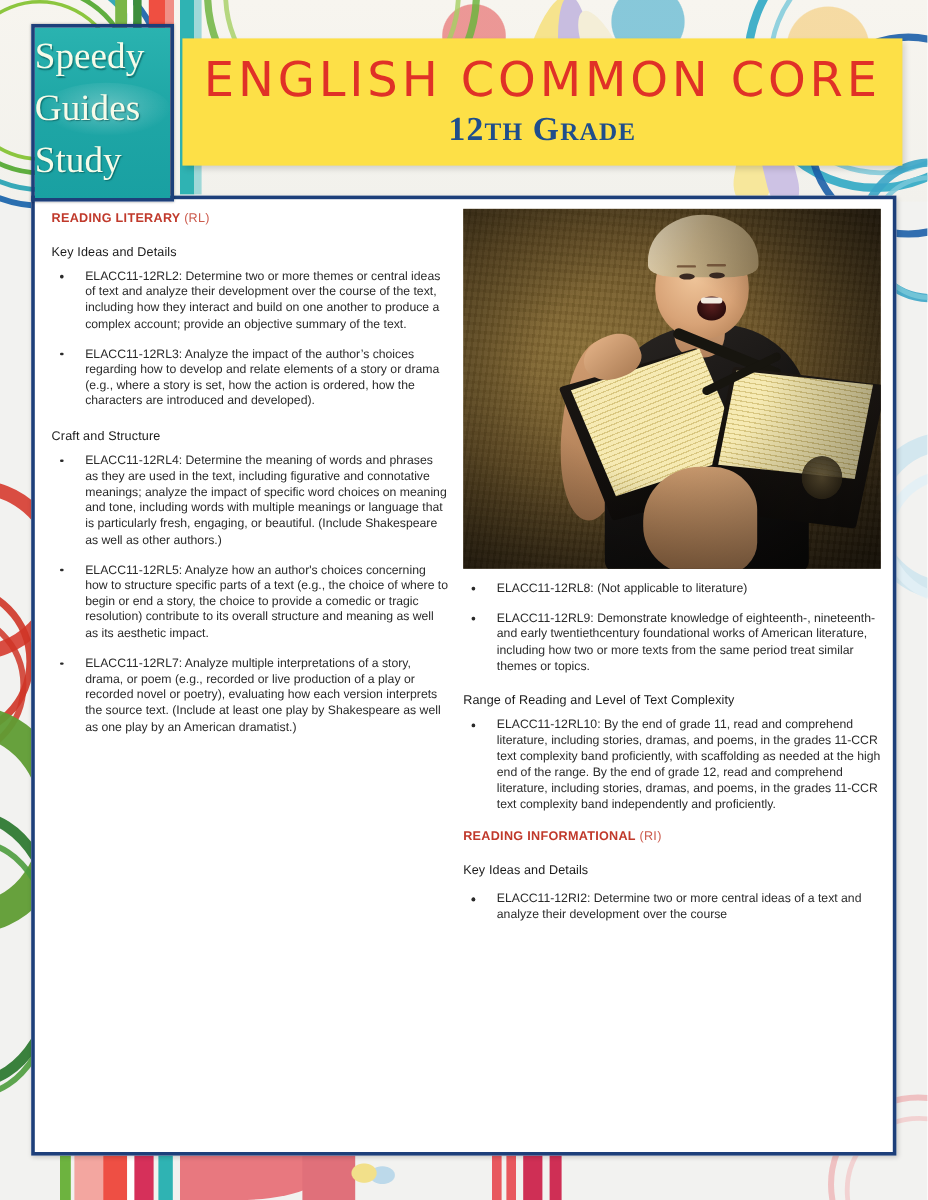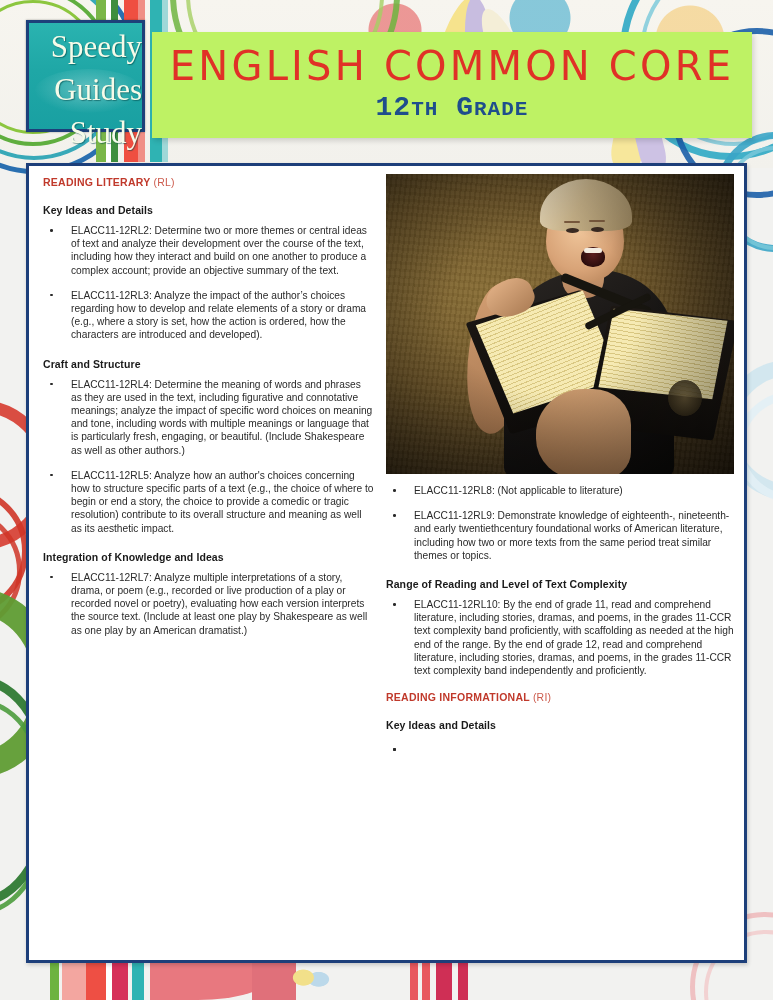--- a/index.html
+++ b/index.html
@@ -32,58 +32,58 @@
     position:absolute; border-radius:50%; border-style:solid; background:transparent;
   }
   .petal {
     position:absolute; border-radius:60% 60% 45% 45% / 70% 70% 30% 30%;
     transform-origin:50% 100%;
   }
   .stripe { position:absolute; }
 
   
   #logo-badge {
-    position:absolute; left:26px; top:20px; width:119px; height:112px;
+    position:absolute; left:26px; top:20px; width:119px; height:148px;
     background: linear-gradient(180deg,#2ab3b0 0%, #1fa7a6 45%, #19a0a2 100%);
     border:3px solid #1d3f7a;
-    text-align:right;
+    text-align:left;
     z-index:6;
     box-shadow:0 0 2px rgba(0,0,0,.35);
   }
   #logo-badge .ell {
     position:absolute; left:6px; top:46px; width:107px; height:44px;
     background: radial-gradient(ellipse at 50% 45%, rgba(255,255,255,.30) 0%, rgba(255,255,255,0) 72%);
     border-radius:50%;
   }
   #logo-badge span {
     display:block; position:relative;
     font-family:"Liberation Serif", serif;
     color:#f6fbe9;
     font-size:31px; line-height:43px;
     text-shadow: 1px 1px 1px rgba(0,70,70,.55);
   }
   #logo-badge .l1 { margin-top:2px; }
 
   
   #title-banner {
     position:absolute; left:152px; top:32px; width:600px; height:106px;
-    background:#bef264;
+    background:#fde047;
     z-index:5;
     box-shadow:2px 3px 5px rgba(0,0,0,.14);
     display:flex; flex-direction:column; justify-content:center; align-items:center;
   }
   #title-main {
     color:#e03127;
     font-size:40px; letter-spacing:3.2px; font-weight:400;
     font-family:"DejaVu Sans", sans-serif;
     line-height:46px; white-space:nowrap;
   }
   #title-sub {
     color:#1f4e8c; font-weight:bold;
-    font-family:Liberation Mono, monospace;
+    font-family:Liberation Serif, serif;
     font-size:28px; line-height:34px; letter-spacing:1px;
     margin-top:2px; white-space:nowrap;
   }
   #title-sub .sc { font-size:21px; }
 
   
   #content-card {
     position:absolute; left:26px; top:163px; width:721px; height:800px;
     background:#ffffff;
     border:3px solid #1d3f7a;
@@ -95,21 +95,21 @@
   .col { width:342px; }
   .col.left { padding-left:4px; }
   .col.right { width:350px; }
 
   .sec-head {
     color:#c0392b; font-weight:bold; font-size:10.5px;
     letter-spacing:.25px; margin:2px 0 0 0;
   }
   .sec-head .paren { color:#cc5b4d; font-weight:normal; }
   .sub-head {
-    color:#1a1a1a; font-weight:bold; font-size:10.5px;
+    color:#1a1a1a; font-weight:normal; font-size:10.5px;
     margin:16px 0 0 0; letter-spacing:.1px;
   }
   ul.std { list-style:none; margin:8px 0 0 0; padding:0; }
   ul.std li {
     position:relative; padding-left:28px; margin-bottom:12px;
     font-size:10.2px; line-height:13.2px; color:#2a2a2a;
     text-align:left;
   }
   ul.std li .bullet {
     position:absolute; left:7px; top:5px; width:2.6px; height:2.6px;
@@ -313,21 +313,20 @@
           <li><span class="bullet"></span><span>ELACC11-12RL2: Determine two or more themes or central ideas of text and analyze their development over the course of the text, including how they interact and build on one another to produce a complex account; provide an objective summary of the text.</span></li>
           <li><span class="bullet"></span><span>ELACC11-12RL3: Analyze the impact of the author’s choices regarding how to develop and relate elements of a story or drama (e.g., where a story is set, how the action is ordered, how the characters are introduced and developed).</span></li>
         </ul>
 
         <div class="sub-head">Craft and Structure</div>
         <ul class="std">
           <li><span class="bullet"></span><span>ELACC11-12RL4: Determine the meaning of words and phrases as they are used in the text, including figurative and connotative meanings; analyze the impact of specific word choices on meaning and tone, including words with multiple meanings or language that is particularly fresh, engaging, or beautiful. (Include Shakespeare as well as other authors.)</span></li>
           <li><span class="bullet"></span><span>ELACC11-12RL5: Analyze how an author's choices concerning how to structure specific parts of a text (e.g., the choice of where to begin or end a story, the choice to provide a comedic or tragic resolution) contribute to its overall structure and meaning as well as its aesthetic impact.</span></li>
         </ul>
 
-        <div class="sub-head">Integration of Knowledge and Ideas</div>
         <ul class="std">
           <li><span class="bullet"></span><span>ELACC11-12RL7: Analyze multiple interpretations of a story, drama, or poem (e.g., recorded or live production of a play or recorded novel or poetry), evaluating how each version interprets the source text. (Include at least one play by Shakespeare as well as one play by an American dramatist.)</span></li>
         </ul>
       </div>
 
       <div class="col right">
 
         <div id="photo">
           <div class="grain"></div>
           <div class="fig" id="fig-arm-l"></div>
@@ -363,20 +362,20 @@
         <ul class="std">
           <li><span class="bullet"></span><span>ELACC11-12RL10: By the end of grade 11, read and comprehend literature, including stories, dramas, and poems, in the grades 11-CCR text complexity band proficiently, with scaffolding as needed at the high end of the range. By the end of grade 12, read and comprehend literature, including stories, dramas, and poems, in the grades 11-CCR text complexity band independently and proficiently.</span></li>
         </ul>
 
         <div class="sec-head" style="margin-top:14px;"><span>READING INFORMATIONAL</span>
           <span class="paren">(RI)</span></div>
 
         <div class="sub-head">Key Ideas and Details</div>
         <ul class="std">
           <li><span class="bullet"></span></li>
-          <li><span class="bullet"></span></li>
+          <li><span class="bullet"></span><span>ELACC11-12RI2: Determine two or more central ideas of a text and analyze their development over the course</span></li>
         </ul>
       </div>
 
     </div>
   </div>
 
 </div>
 
 </body></html>

